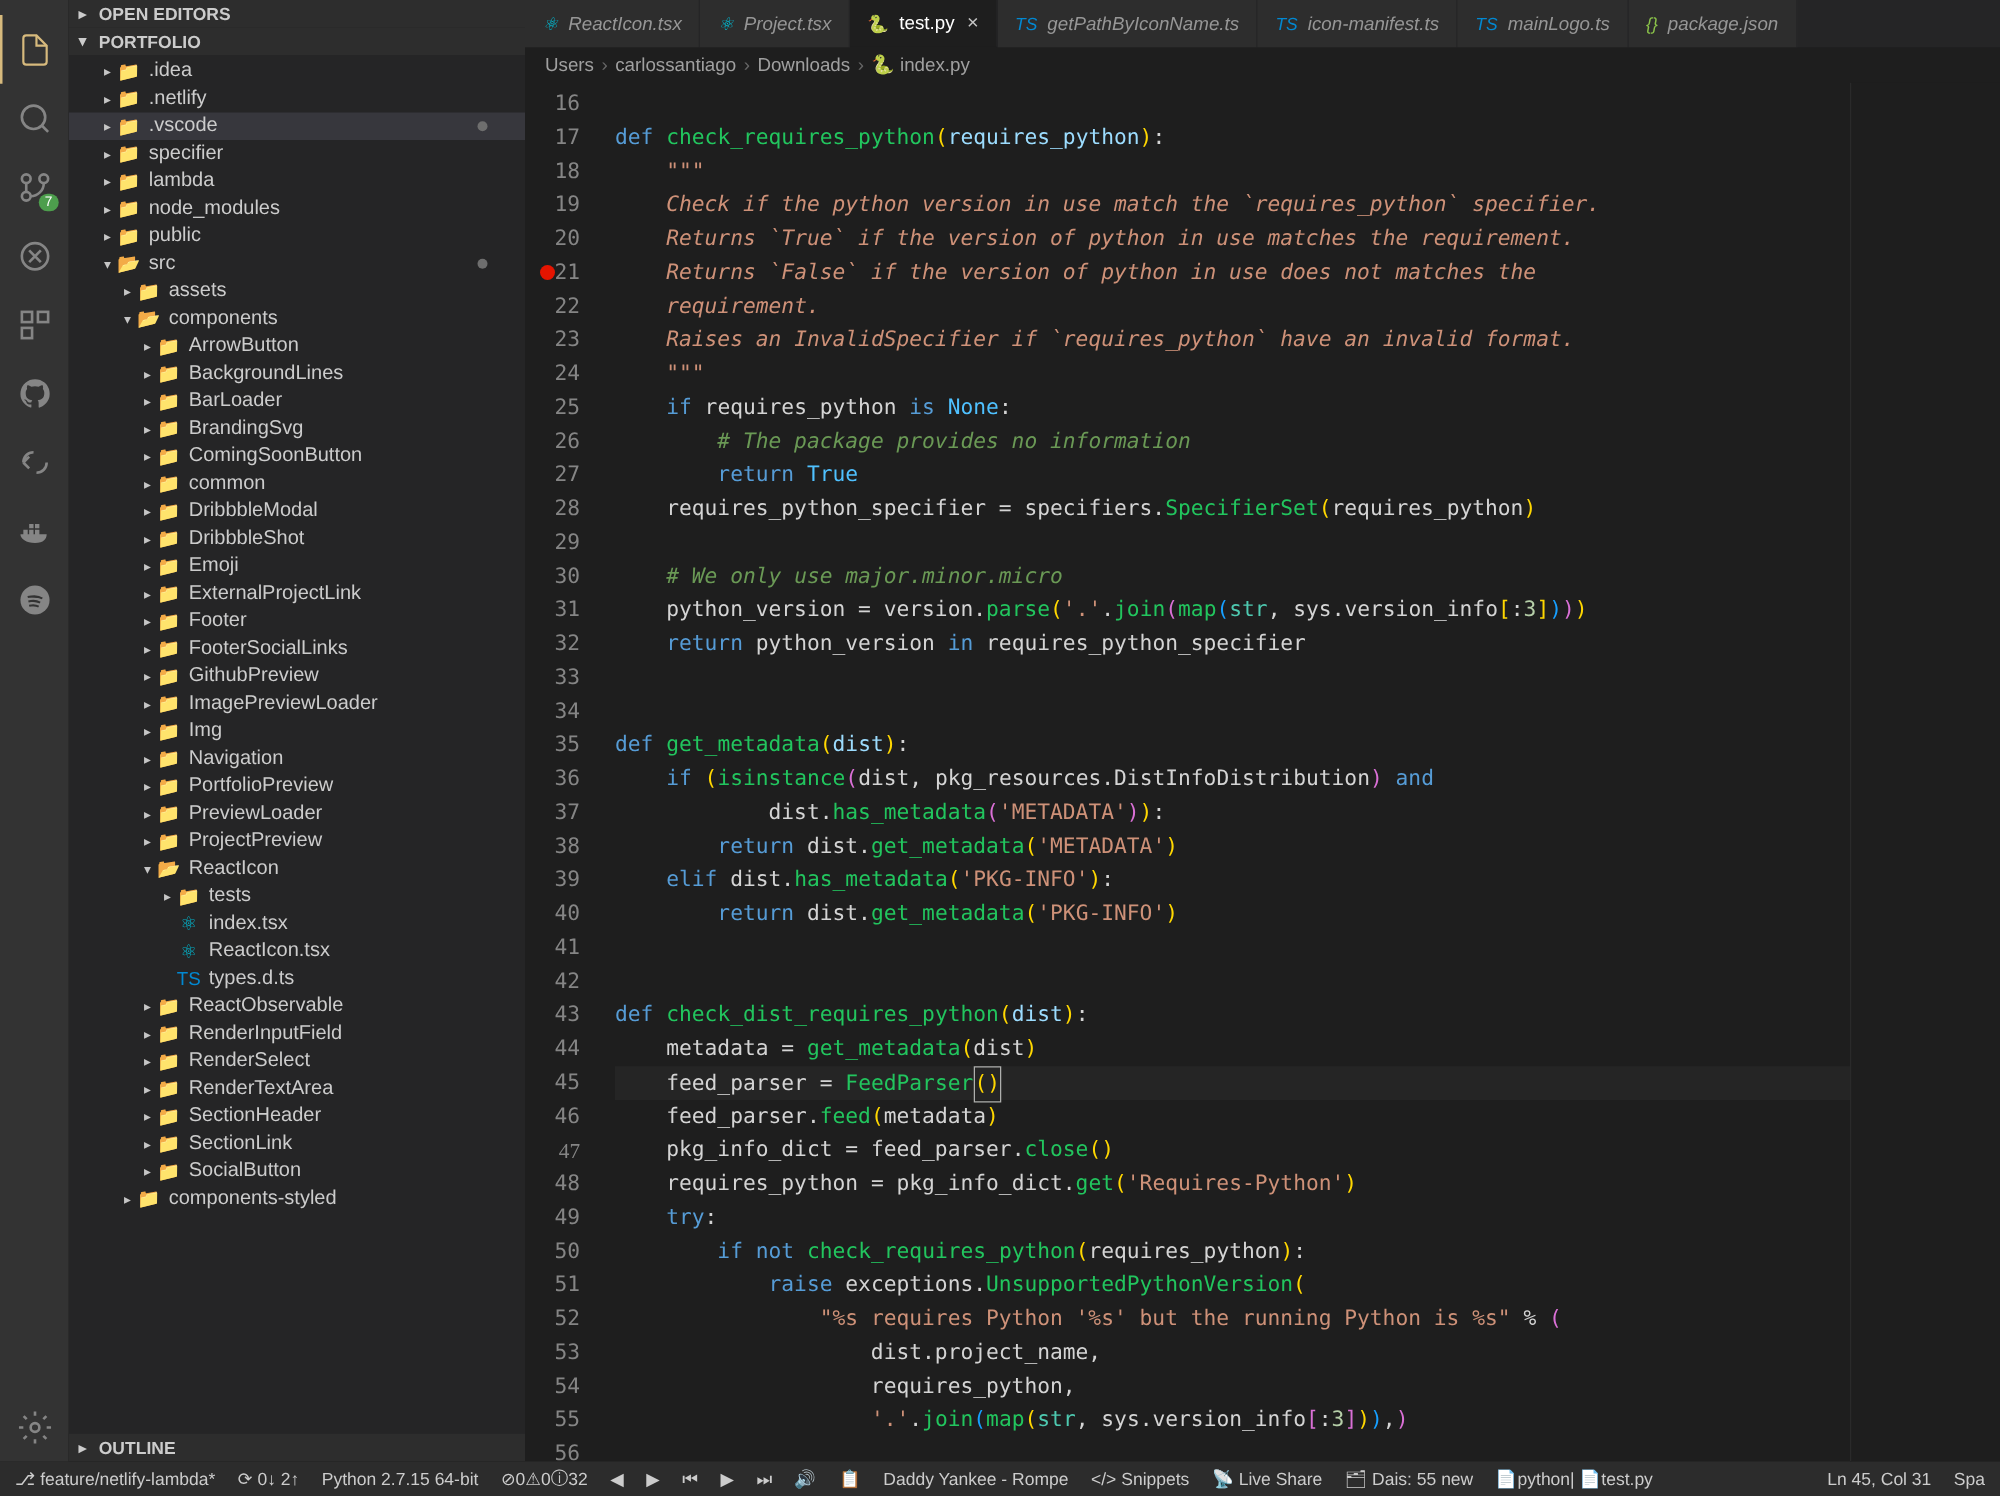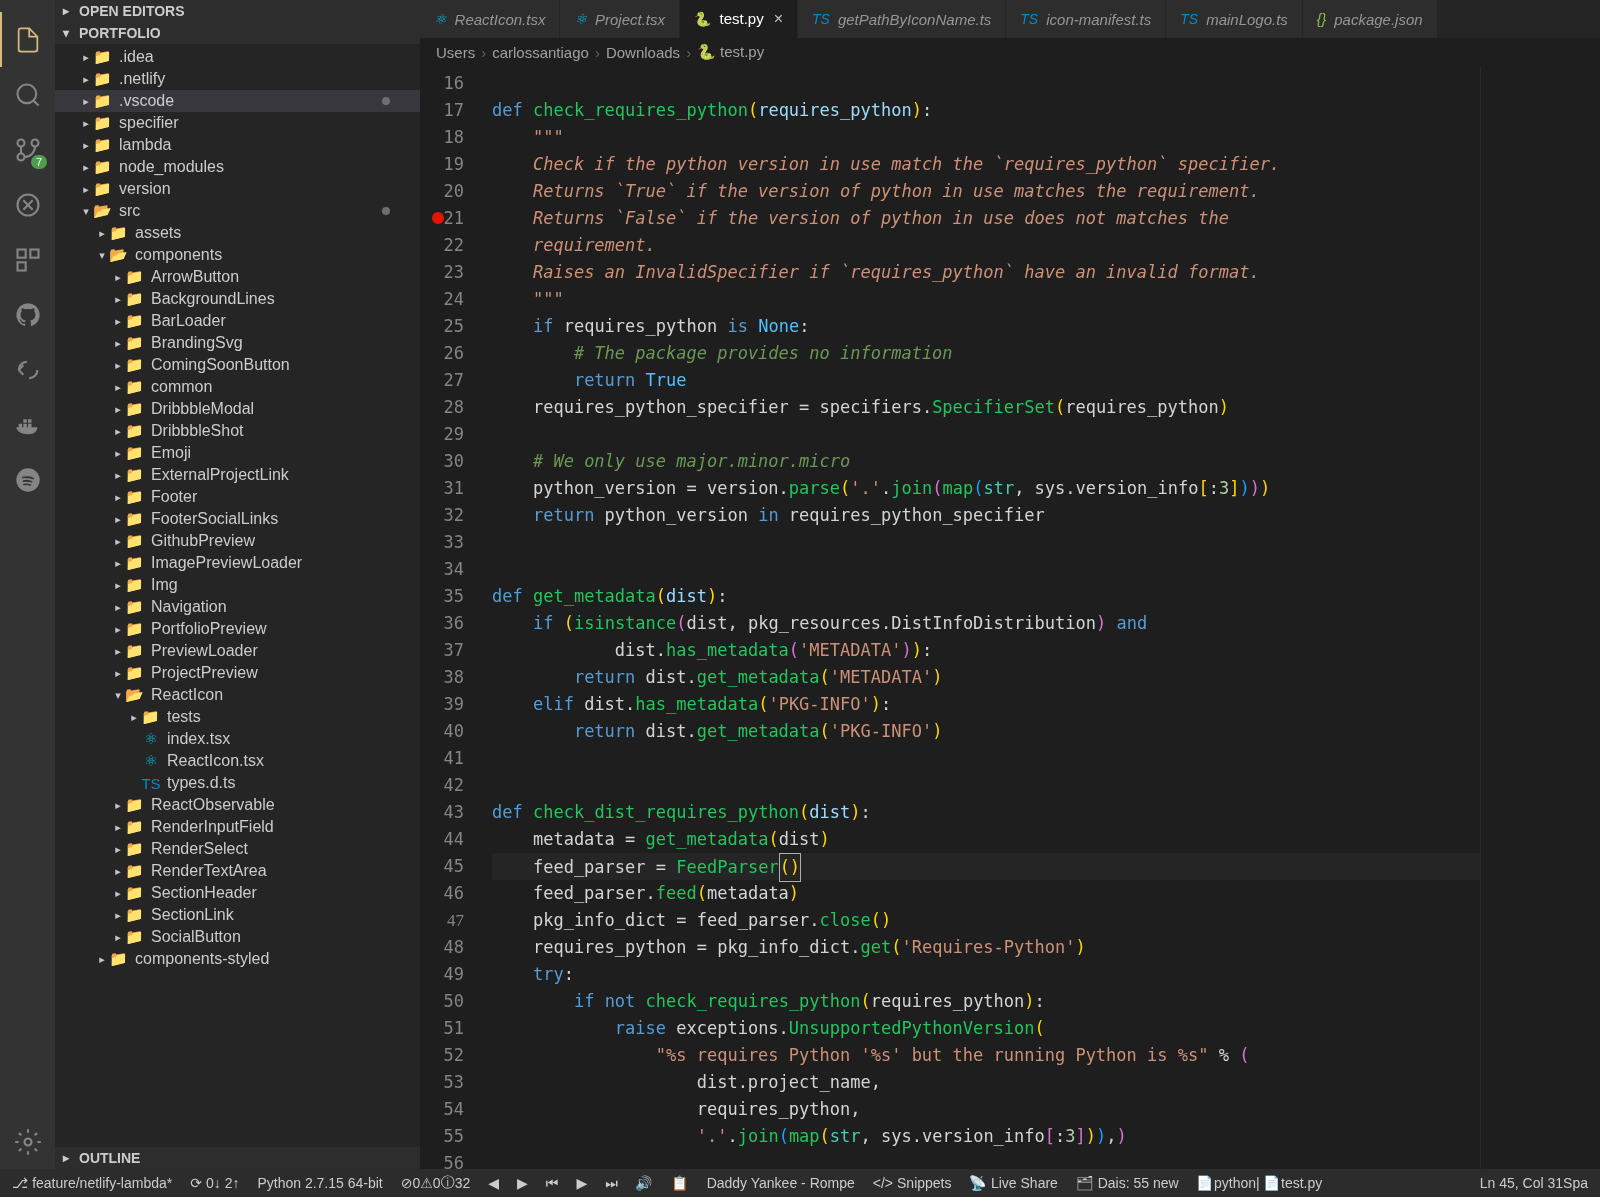--- a/index.html
+++ b/index.html
@@ -175,21 +175,21 @@
 .statusbar {
   height: 28px;
   background: #2c2c2c;
   display: flex;
   align-items: center;
   font-size: 14px;
   color: #cccccc;
   padding: 0 12px;
 }
 .status-item { display: flex; align-items: center; margin-right: 18px; cursor: pointer; }
-.status-item.right { margin-right: 0; }
+.status-item.right { margin-right: 0; margin-left: 18px; }
 .status-spacer { flex: 1; }
 .folder-i { color: #c09553; }
 .folder-blue { color: #42a5f5; }
 .folder-green { color: #7cb342; }
 .folder-yellow { color: #ffb300; }
 .folder-grey { color: #90a4ae; }
 .folder-teal { color: #26a69a; }
 .file-react { color: #00bcd4; }
 .file-ts { color: #0288d1; }
 .file-py { color: #ffd43b; }
@@ -302,21 +302,21 @@
           <span>lambda</span>
         </div>
         <div class="tree-item" style="padding-left: 24px;">
           <span class="chev">▸</span>
           <span class="icon folder-green">📁</span>
           <span>node_modules</span>
         </div>
         <div class="tree-item" style="padding-left: 24px;">
           <span class="chev">▸</span>
           <span class="icon folder-blue">📁</span>
-          <span>version</span>
+          <span>public</span>
         </div>
         <div class="tree-item" style="padding-left: 24px;">
           <span class="chev">▾</span>
           <span class="icon folder-green">📂</span>
           <span>src</span>
           <span class="modified-dot"></span>
         </div>
         <div class="tree-item" style="padding-left: 40px;">
           <span class="chev">▸</span>
           <span class="icon folder-yellow">📁</span>
@@ -526,21 +526,21 @@
           <span>package.json</span>
         </div>
       </div>
     <div class="breadcrumb" id="breadcrumb">
         <span>Users</span>
         <span class="sep">›</span>
         <span>carlossantiago</span>
         <span class="sep">›</span>
         <span>Downloads</span>
         <span class="sep">›</span>
-        <span>🐍 test.py</span>
+        <span>🐍 index.py</span>
       </div>
     <div class="code-area">
       <div class="gutter" id="gutter">
           <div style="height: 27px;">16</div>
           <div style="height: 27px;">17</div>
           <div style="height: 27px;">18</div>
           <div style="height: 27px;">19</div>
           <div style="height: 27px;">20</div>
           <div class="bp" style="top: 146px;"></div>
           <div style="height: 27px;">21</div>

